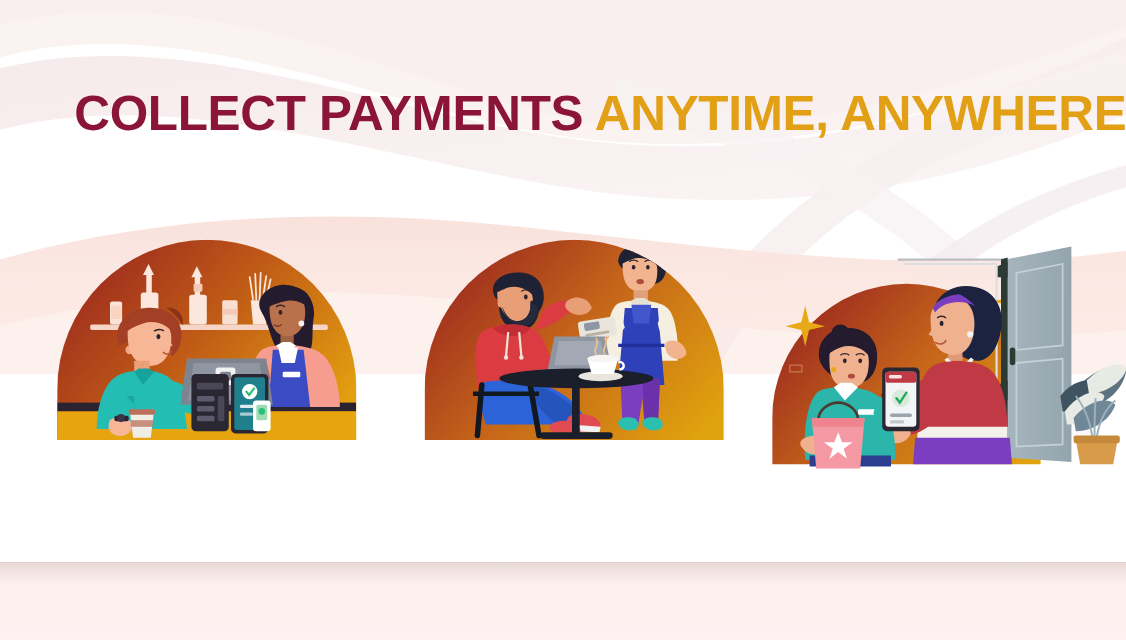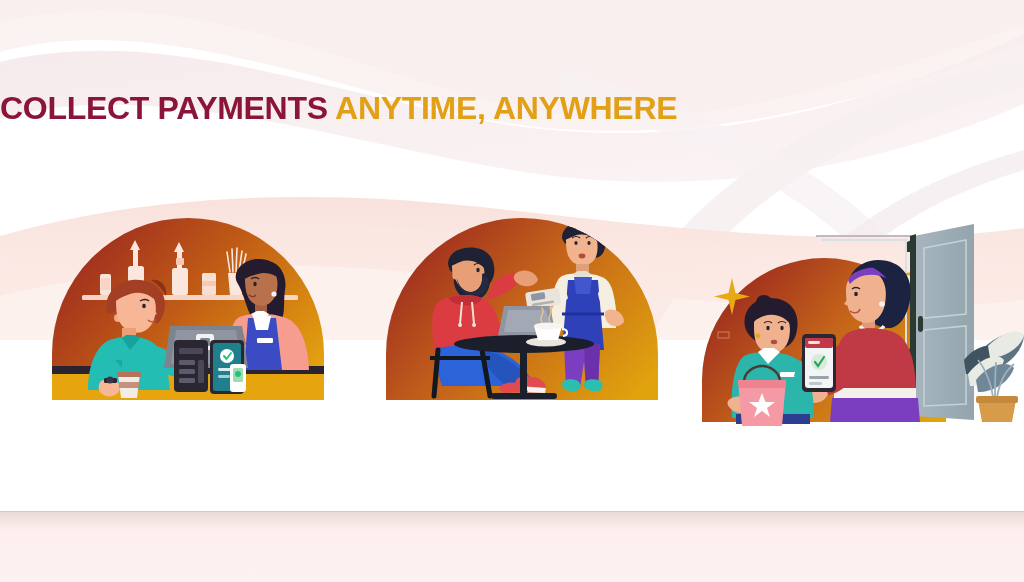--- a/index.html
+++ b/index.html
@@ -18,24 +18,24 @@
   .bg-layer {
     position: absolute;
     inset: 0;
     width: 1024px;
     height: 582px;
   }
   
   #headline {
     position: absolute;
     left: 0;
-    top: 92px;
+    top: 80px;
     width: 1024px;
-    text-align: left;
-    font-size: 32px;
+    text-align: right;
+    font-size: 45px;
     font-weight: bold;
     letter-spacing: -0.3px;
     white-space: nowrap;
     line-height: 1;
   }
   #headline .part-a { color: #8b1538; }
   #headline .part-b { color: #e2a016; }
   
   .panel {
     position: absolute;

